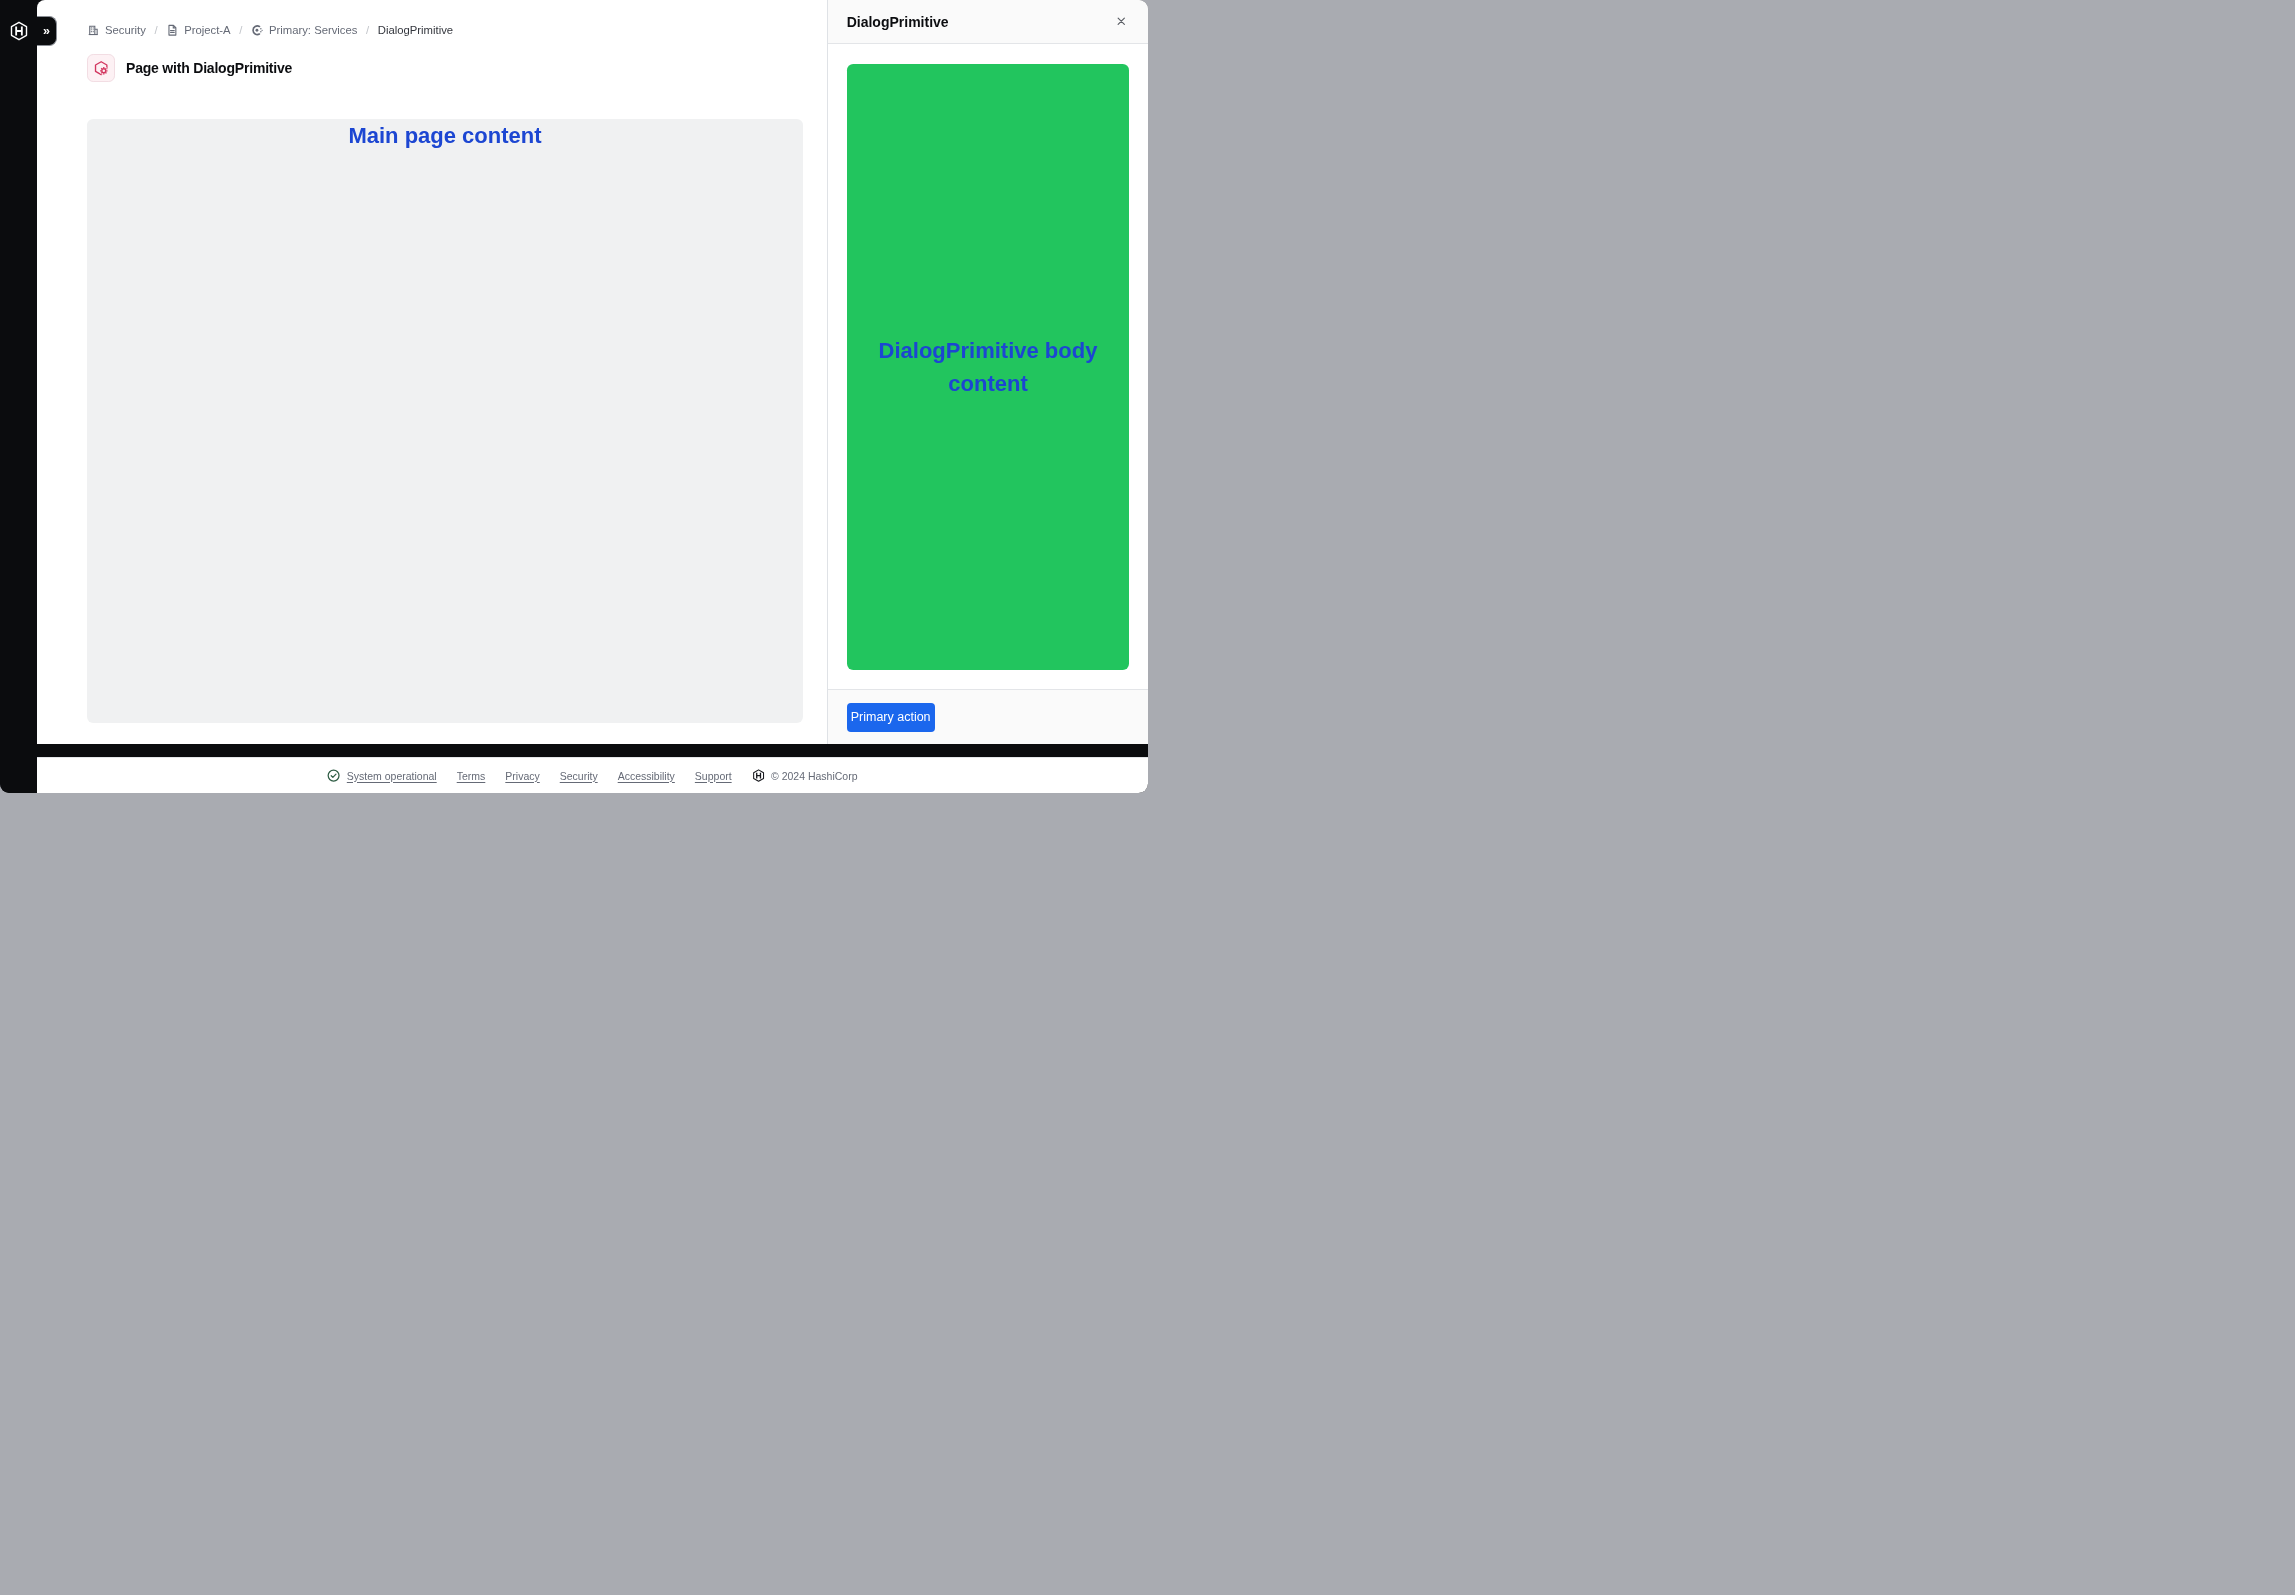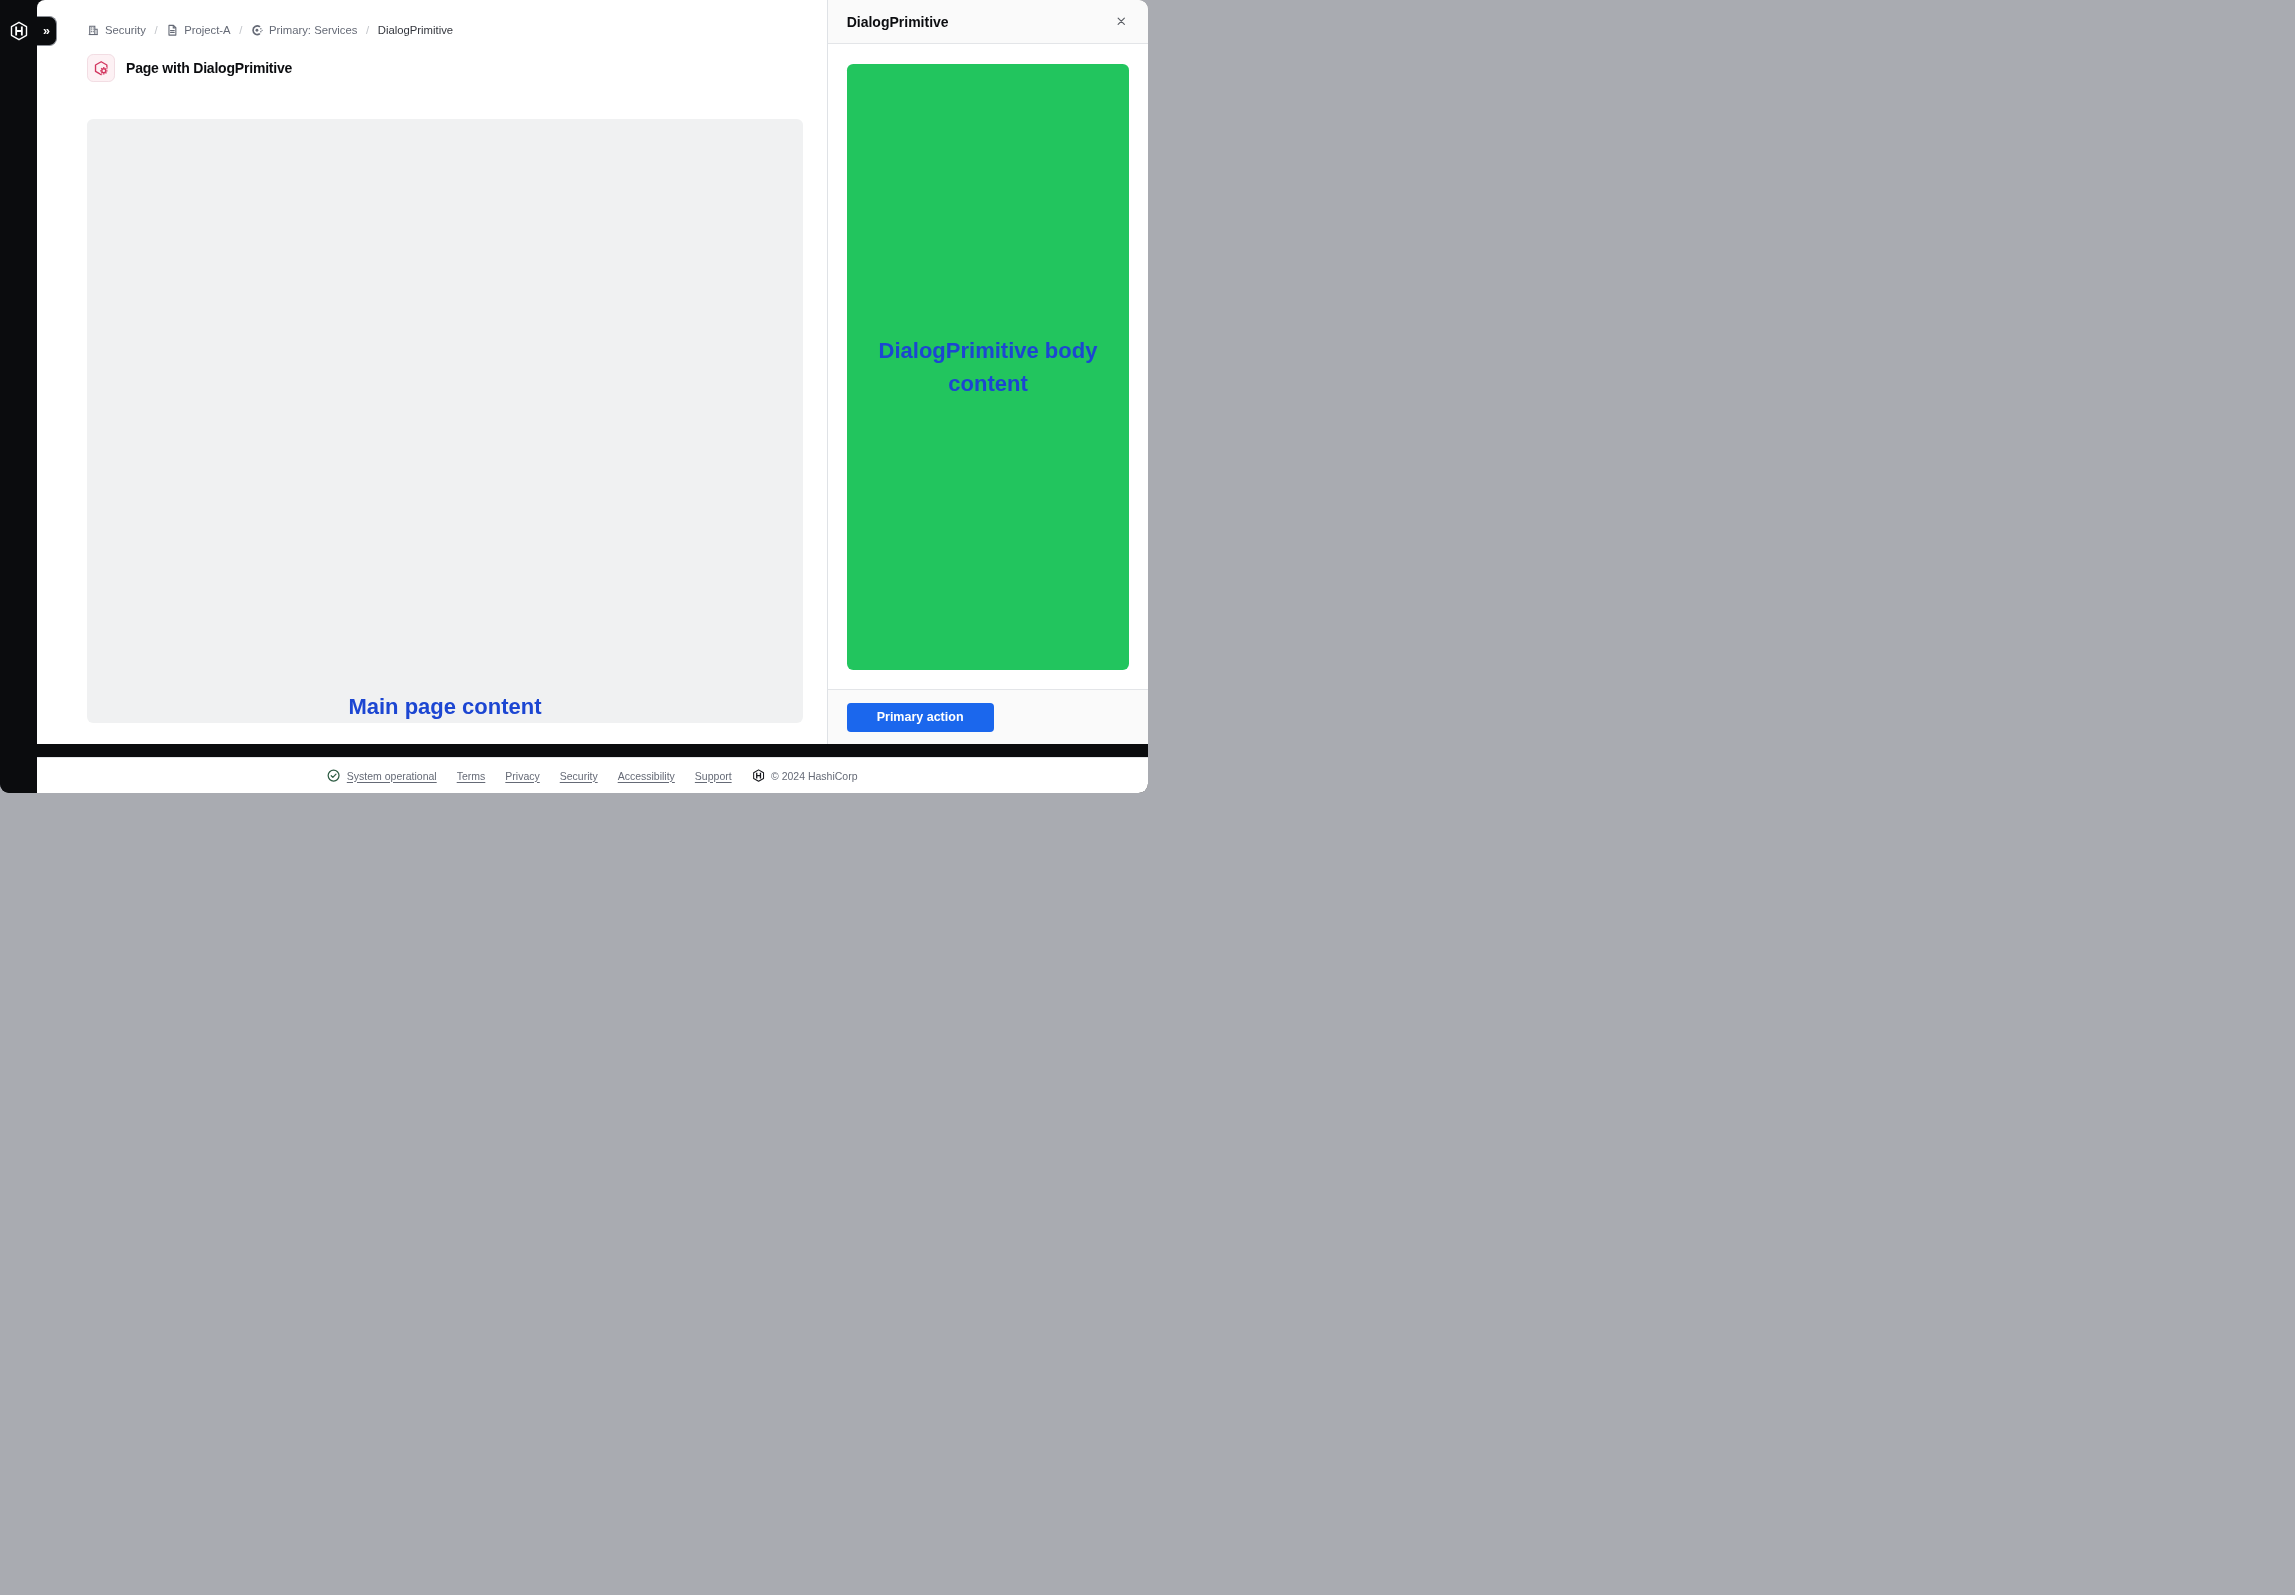--- a/index.html
+++ b/index.html
@@ -45,21 +45,21 @@
   .title-icon-box {
     width: 28px; height: 28px; border-radius: 6.2px;
     background: #fdf1f4; border: 0.8px solid #f2dde3;
     display: flex; align-items: center; justify-content: center; flex: none;
   }
   .title-icon-box svg { width: 16.4px; height: 16.4px; }
   .page-title { font-size: 14px; font-weight: 700; color: #0c0d10; letter-spacing: -0.2px; }
   .main-ph {
     margin-top: 37px; flex: 1;
     background: #f0f1f2; border-radius: 6.2px;
-    display: flex; align-items: flex-end; justify-content: center;
+    display: flex; align-items: flex-start; justify-content: center;
   }
   .ph-text { font-size: 22px; font-weight: 700; color: #1c46d2; text-align: center; line-height: 1.5; }
   
   .dialog {
     position: absolute; right: 0; top: 0; width: 321px; bottom: 49px;
     background: #ffffff; border-left: 0.8px solid #dfe2e6;
     display: flex; flex-direction: column; z-index: 2;
   }
   .dialog-header {
     height: 44px; flex: none; background: #fafafa;
@@ -73,25 +73,25 @@
   .dialog-body { flex: 1; padding: 19.5px 18.7px; min-height: 0; }
   .dialog-ph {
     height: 100%; background: #22c55e; border-radius: 6.2px;
     display: flex; align-items: center; justify-content: center; padding: 0 22px;
   }
   .dialog-footer {
     height: 55px; flex: none; background: #fafafa;
     border-top: 0.8px solid #e3e5e8; padding: 12.5px 18.7px;
   }
   .btn-primary {
-    height: 29px; padding: 0 30px;
+    height: 29px; padding: 0 4px;
     background: #1b67ed; color: #ffffff;
     border: none; border-radius: 3.9px;
     font-family: "Liberation Sans", sans-serif;
-    font-size: 12.5px; font-weight: 700; cursor: pointer;
+    font-size: 12.5px; font-weight: 400; cursor: pointer;
   }
   
   .footer {
     position: absolute; left: 37px; right: 0; bottom: 0; height: 36px;
     background: #ffffff; border-top: 0.8px solid #e4e6e9;
     display: flex; align-items: center; justify-content: center; gap: 20px;
     font-size: 10.5px; color: #656a76; z-index: 1;
   }
   .foot-link { color: #656a76; text-decoration: underline; text-underline-offset: 2.3px; cursor: pointer; white-space: nowrap; }
   .foot-status { display: inline-flex; align-items: center; gap: 6.2px; cursor: pointer; }

